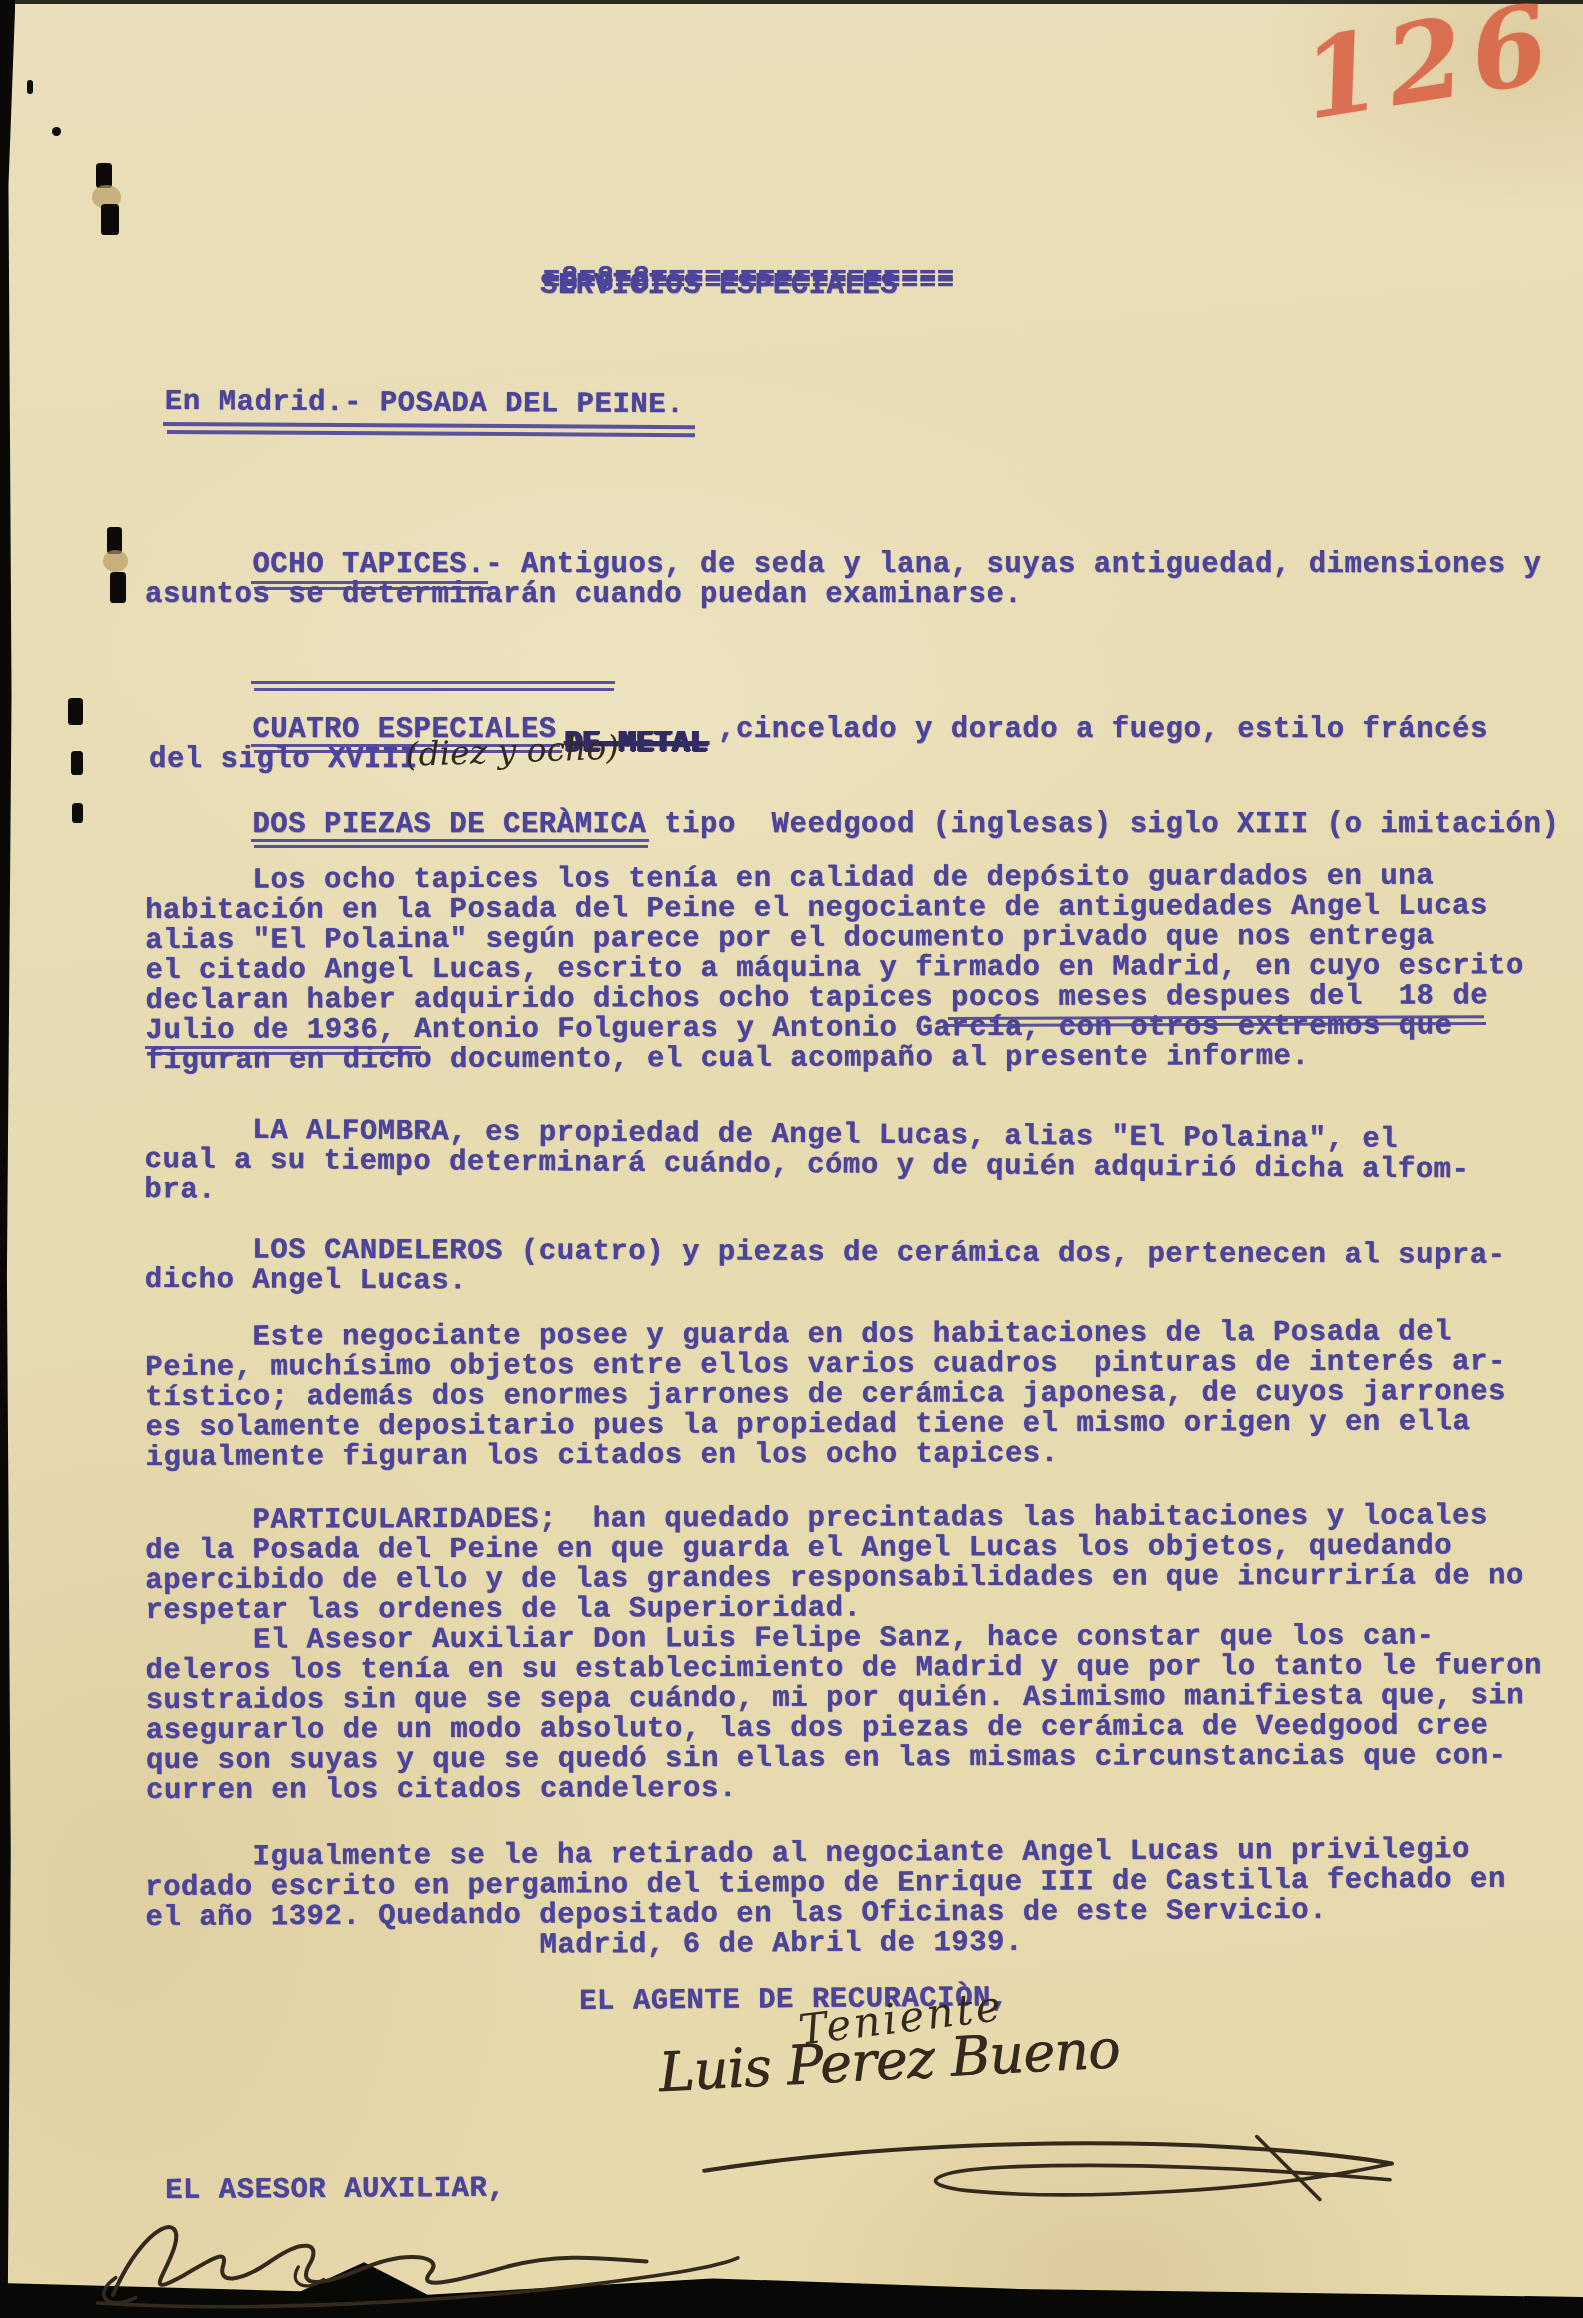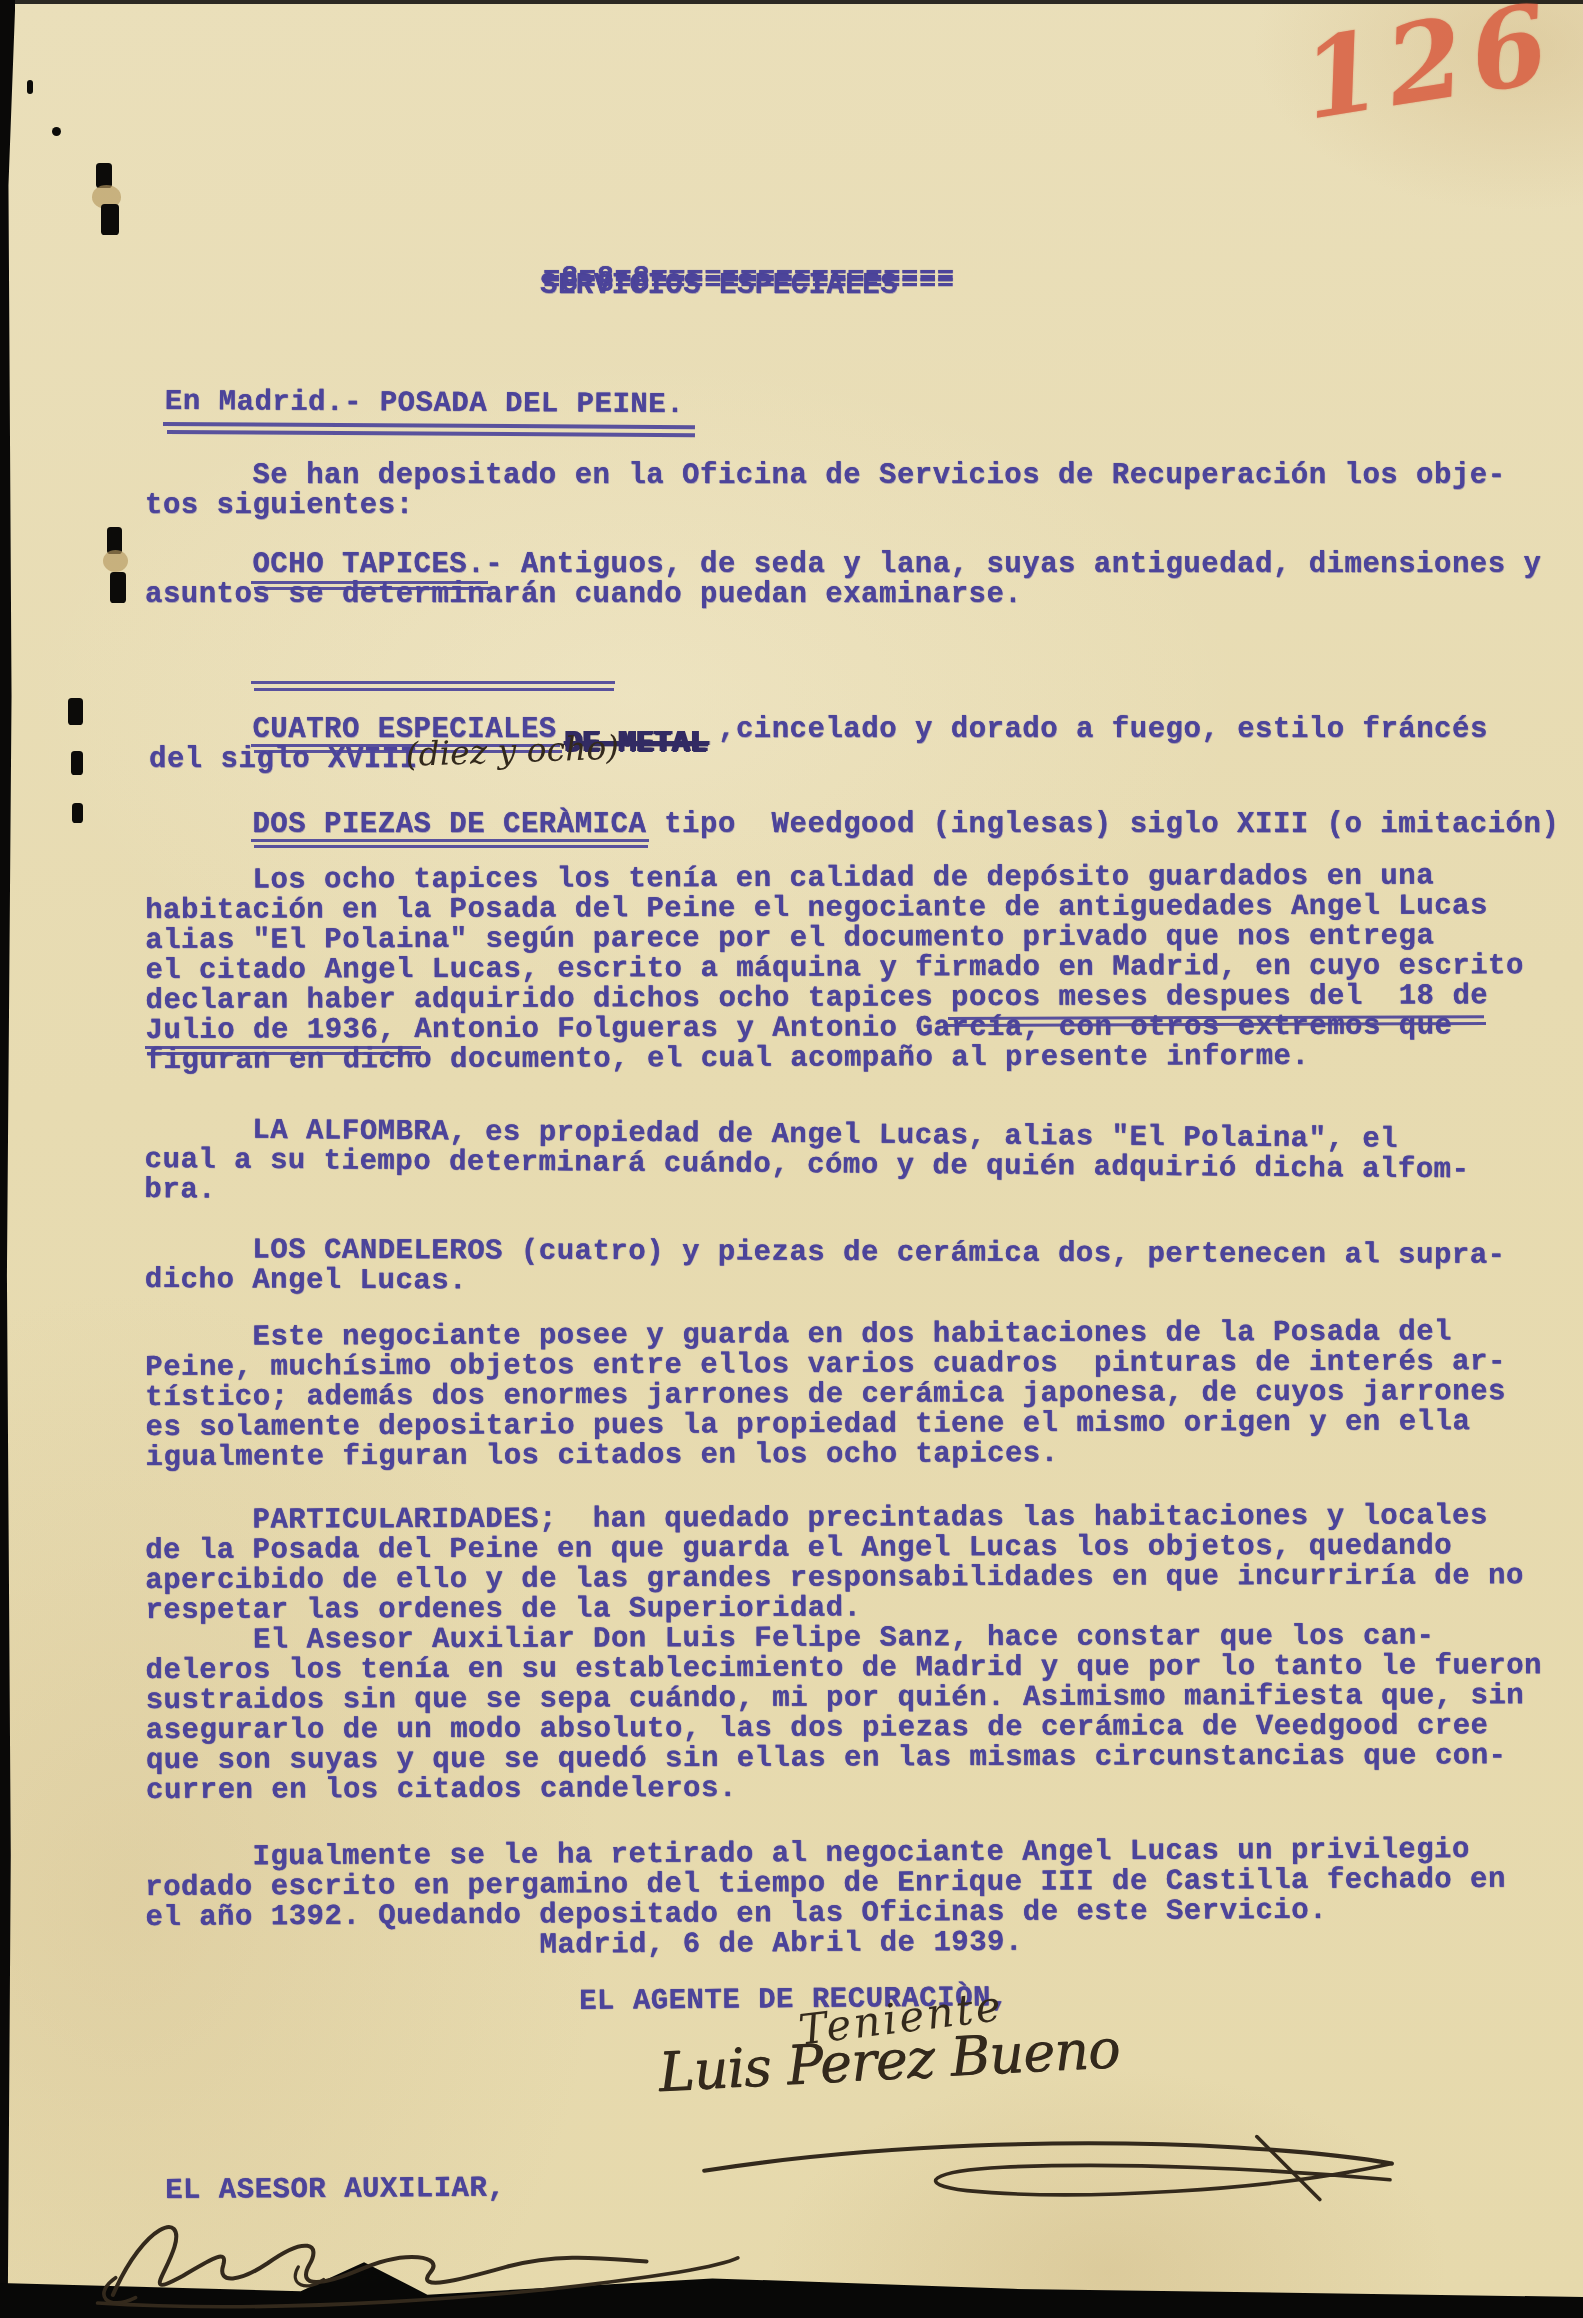--- a/index.html
+++ b/index.html
@@ -105,22 +105,20 @@
 
   <div id="page-number" class="hand">126</div>
 
   <div id="title" class="typed">SERVICIOS ESPECIALES</div>
   <div id="title-rule" class="typed">=8=8=8=================</div>
 
   <div id="heading" class="typed">En Madrid.- POSADA DEL PEINE.</div>
   <div id="r-head1" class="rule"></div>
   <div id="r-head2" class="rule"></div>
 
-  <div id="p-intro" class="typed">      Se han depositado en la Oficina de Servicios de Recuperación los obje-
-tos siguientes:</div>
 
   <div id="p-ocho" class="typed">      OCHO TAPICES.- Antiguos, de seda y lana, suyas antiguedad, dimensiones y
 asuntos se determinarán cuando puedan examinarse.</div>
   <div id="r-ocho1" class="rule"></div>
   <div id="r-ocho2" class="rule"></div>
 
   <div id="r-una1" class="rule"></div>
   <div id="r-una2" class="rule"></div>
 
   <div id="p-cand">

